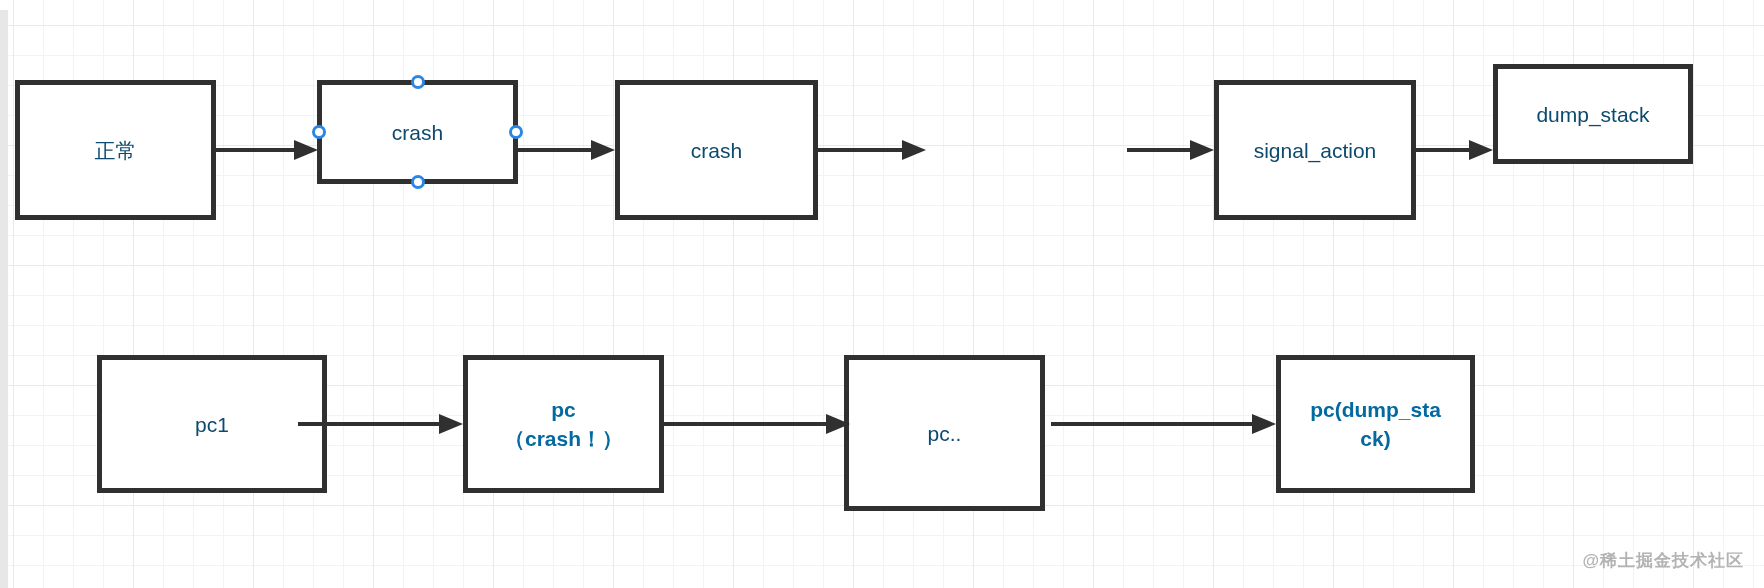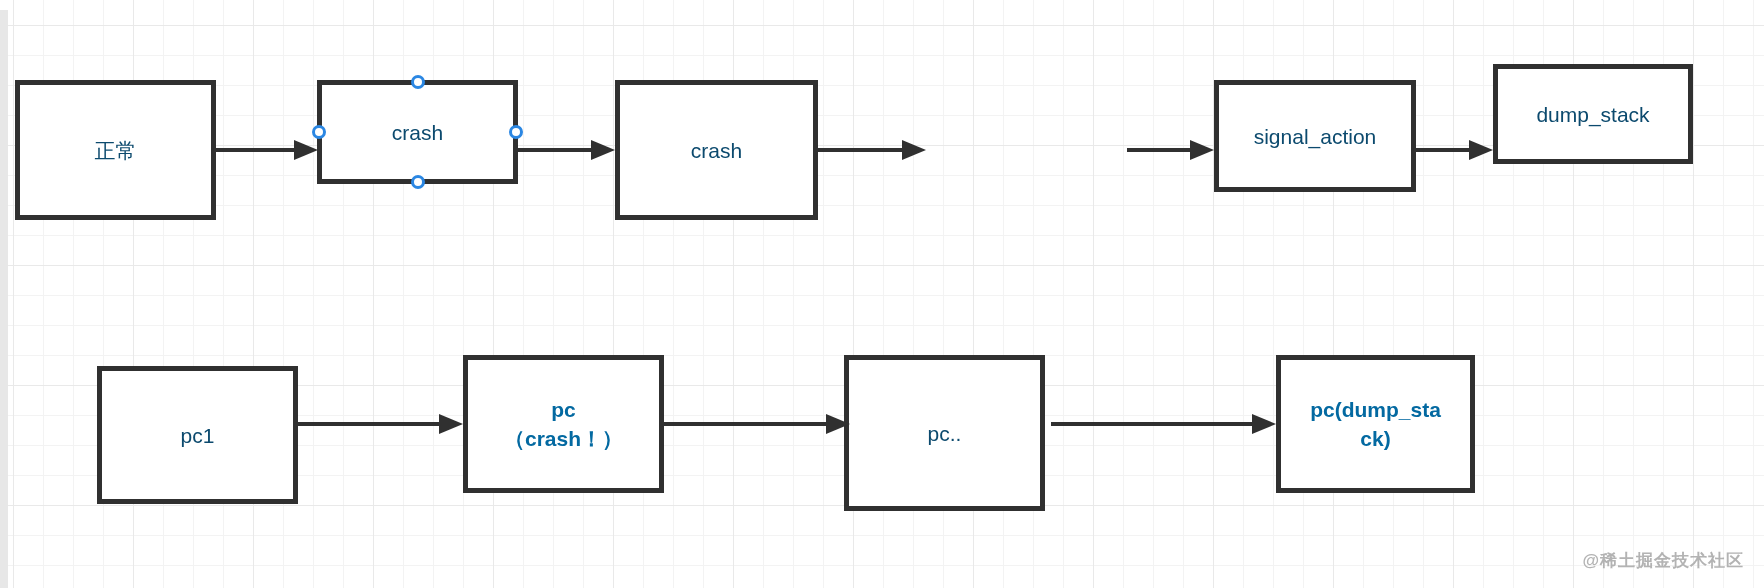--- a/index.html
+++ b/index.html
@@ -106,21 +106,21 @@
     <span class="handle h-left"></span>
     <span class="handle h-right"></span>
     <span class="handle h-bottom"></span>
   </div>
 
   <div class="node" style="left:615px; top:80px; width:203px; height:140px">
     <span class="label">crash</span>
   </div>
 
 
-  <div class="node" style="left:1214px; top:80px; width:202px; height:112px">
+  <div class="node" style="left:1214px; top:80px; width:202px; height:140px">
     <span class="label">signal_action</span>
   </div>
 
   <div class="node" style="left:1493px; top:64px; width:200px; height:100px">
     <span class="label">dump_stack</span>
   </div>
 
   <div class="edge" style="left:216px; top:139px; width:102px">
     <div class="shaft"></div>
     <div class="head"></div>
@@ -135,21 +135,21 @@
   </div>
   <div class="edge" style="left:1127px; top:139px; width:87px">
     <div class="shaft"></div>
     <div class="head"></div>
   </div>
   <div class="edge" style="left:1416px; top:139px; width:77px">
     <div class="shaft"></div>
     <div class="head"></div>
   </div>
 
-  <div class="node" style="left:97px; top:366px; width:201px; height:138px">
+  <div class="node" style="left:97px; top:355px; width:230px; height:138px">
     <span class="label">pc1</span>
   </div>
 
   <div class="node bold" style="left:463px; top:355px; width:201px; height:138px">
     <span class="label">
       <span>pc</span><br>
       <span>（crash！）</span>
     </span>
   </div>
 

